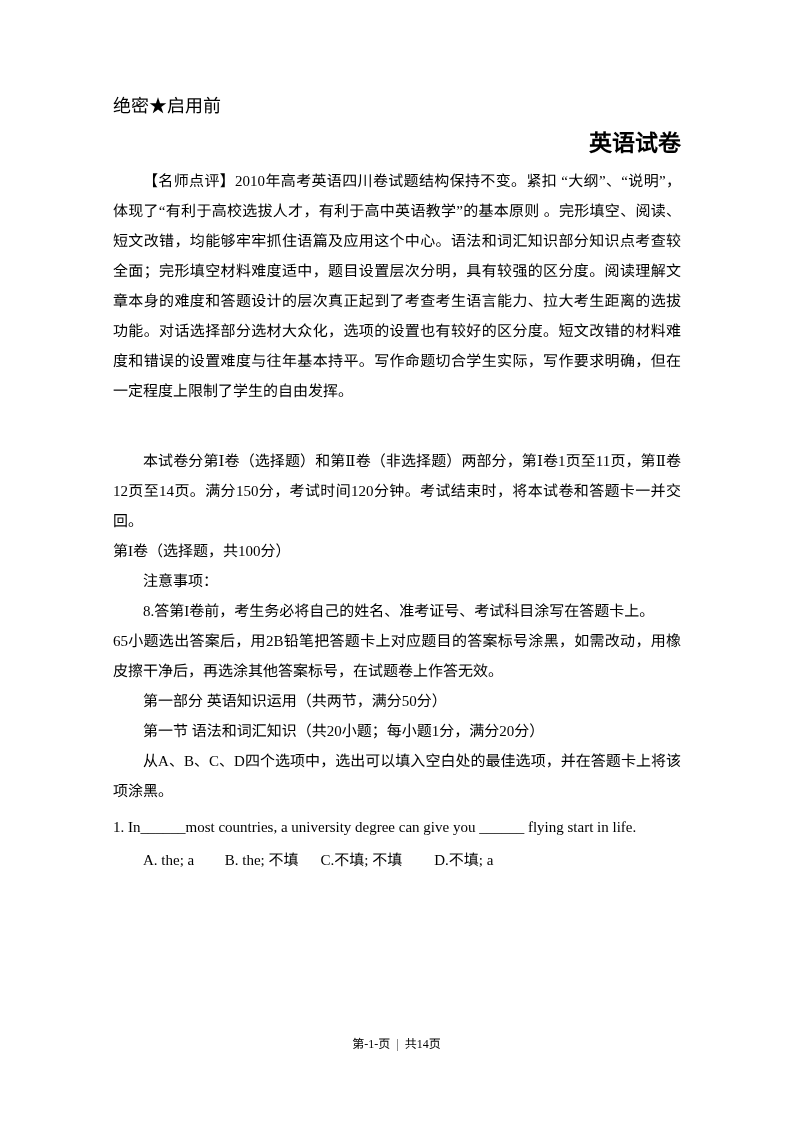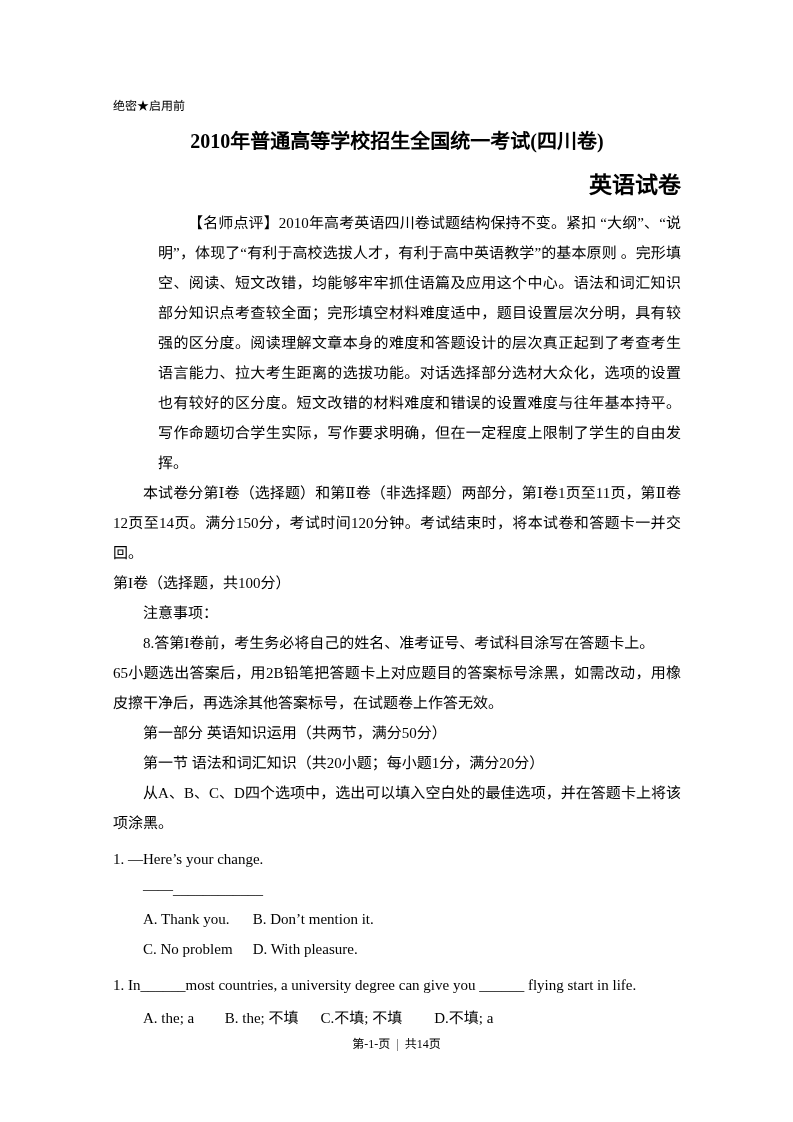--- a/index.html
+++ b/index.html
@@ -11,42 +11,42 @@
     margin: 0 auto;
     background: #ffffff;
     color: #000000;
     padding: 98px 112px 0 113px;
     font-family: "Liberation Serif", "DejaVu Serif", serif;
     font-size: 15px;
     line-height: 30px;
     overflow: hidden;
   }
   .classification {
-    font-size: 12px;
+    font-size: 18px;
     line-height: 16px;
   }
   .title {
     margin-top: 12px;
     text-align: center;
     font-weight: bold;
     font-size: 20px;
     line-height: 30px;
   }
   .subtitle {
     margin-top: 16px;
     text-align: right;
     font-weight: bold;
     font-size: 23px;
     line-height: 28px;
   }
   .para { margin: 0; }
-  .first-para { margin-top: 8px; margin-left: 45px; }
+  .first-para { margin-top: 8px; }
   .indent { text-indent: 2em; }
   .justify { text-align: justify; }
-  .spaced { }
+  .spaced { margin-top: 40px; }
   .center-line { text-align: left; }
   .question { margin-top: 6px; }
   .opt { display: inline-block; text-indent: 0; white-space: nowrap; }
   .optw1 { width: 106px; }
   .q2opts { margin-top: 3px; }
   .q2a { width: 78px; }
   .q2b { width: 92px; }
   .q2c { width: 110px; }
   .footer {
     position: absolute;
@@ -59,21 +59,20 @@
   }
   .footer .sep { margin: 0 6px; color: #444444; }
 </style>
 </head>
 <body>
 
 <div class="page">
 
   <div class="classification">绝密★启用前</div>
 
-  <div class="title">2010年普通高等学校招生全国统一考试(四川卷)</div>
 
   <div class="subtitle">英语试卷</div>
 
   <p class="para first-para indent justify">【名师点评】2010年高考英语四川卷试题结构保持不变。紧扣 “大纲”、“说明”，体现了“有利于高校选拔人才，有利于高中英语教学”的基本原则 。完形填空、阅读、短文改错，均能够牢牢抓住语篇及应用这个中心。语法和词汇知识部分知识点考查较全面；完形填空材料难度适中，题目设置层次分明，具有较强的区分度。阅读理解文章本身的难度和答题设计的层次真正起到了考查考生语言能力、拉大考生距离的选拔功能。对话选择部分选材大众化，选项的设置也有较好的区分度。短文改错的材料难度和错误的设置难度与往年基本持平。写作命题切合学生实际，写作要求明确，但在一定程度上限制了学生的自由发挥。</p>
 
   <p class="para spaced indent justify">本试卷分第Ⅰ卷（选择题）和第Ⅱ卷（非选择题）两部分，第Ⅰ卷1页至11页，第Ⅱ卷12页至14页。满分150分，考试时间120分钟。考试结束时，将本试卷和答题卡一并交回。</p>
 
   <div class="center-line">第I卷（选择题，共100分）</div>
 
   <p class="para indent">注意事项：</p>
@@ -82,32 +81,20 @@
 
 
   <p class="para justify">65小题选出答案后，用2B铅笔把答题卡上对应题目的答案标号涂黑，如需改动，用橡皮擦干净后，再选涂其他答案标号，在试题卷上作答无效。</p>
 
   <p class="para indent">第一部分 英语知识运用（共两节，满分50分）</p>
 
   <p class="para indent">第一节 语法和词汇知识（共20小题；每小题1分，满分20分）</p>
 
   <p class="para indent justify">从A、B、C、D四个选项中，选出可以填入空白处的最佳选项，并在答题卡上将该项涂黑。</p>
 
-  <div class="question">
-    <p class="para">1. —Here’s your change.</p>
-    <p class="para indent">——____________</p>
-    <p class="para indent">
-      <span class="opt optw1">A. Thank you.</span>
-      <span class="opt">B. Don’t mention it.</span>
-    </p>
-    <p class="para indent">
-      <span class="opt optw1">C. No problem</span>
-      <span class="opt">D. With pleasure.</span>
-    </p>
-  </div>
 
   <div class="question">
     <p class="para">1. In______most countries, a university degree can give you ______ flying start in life.</p>
     <p class="para indent q2opts">
       <span class="opt q2a">A. the; a</span>
       <span class="opt q2b">B. the; 不填</span>
       <span class="opt q2c">C.不填; 不填</span>
       <span class="opt">D.不填; a</span>
     </p>
   </div>

